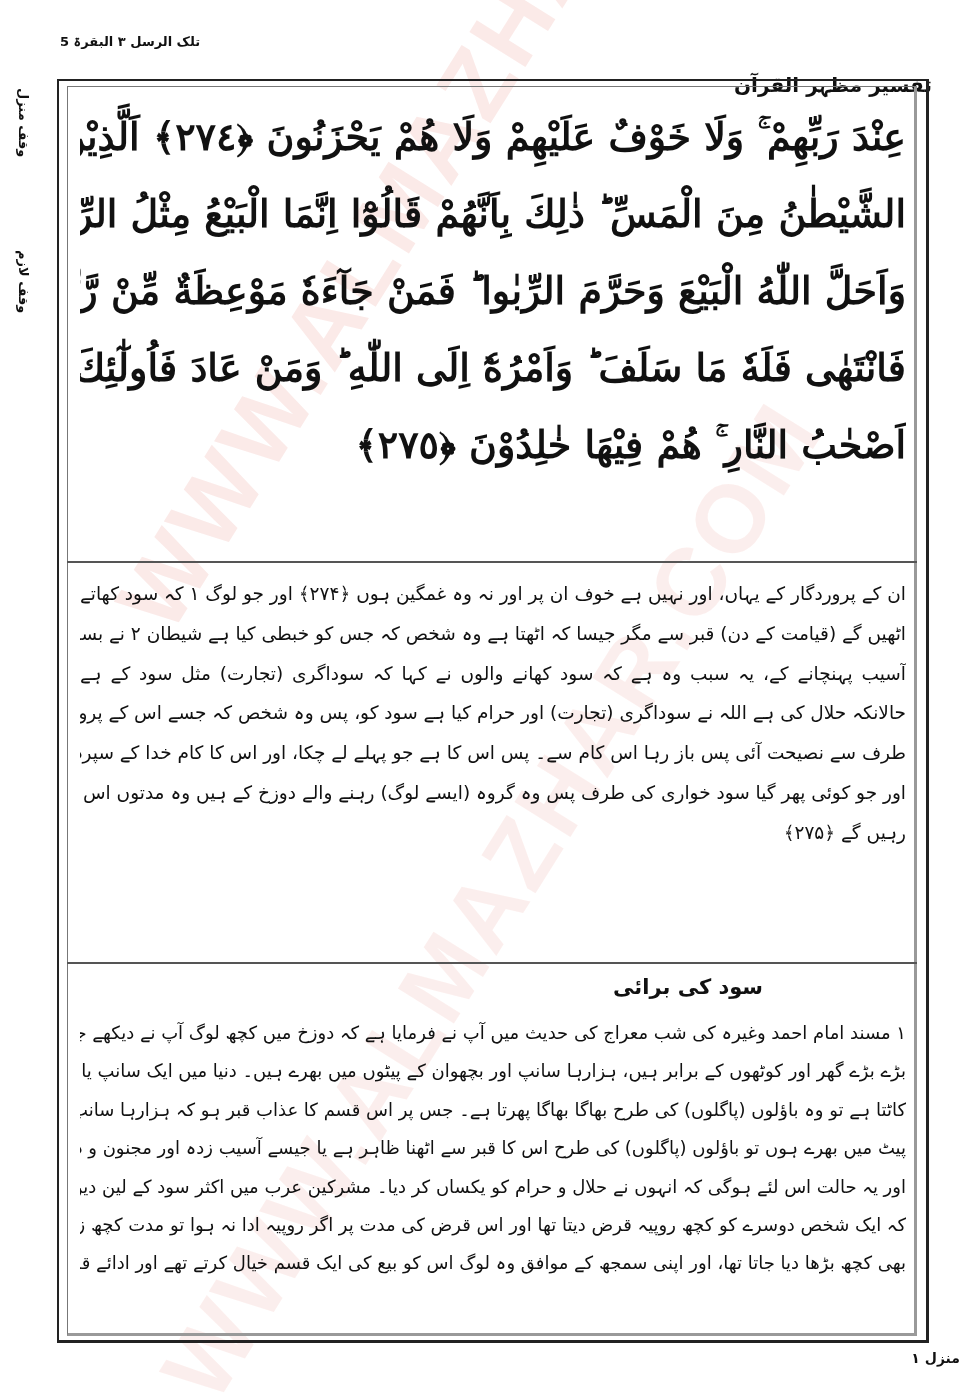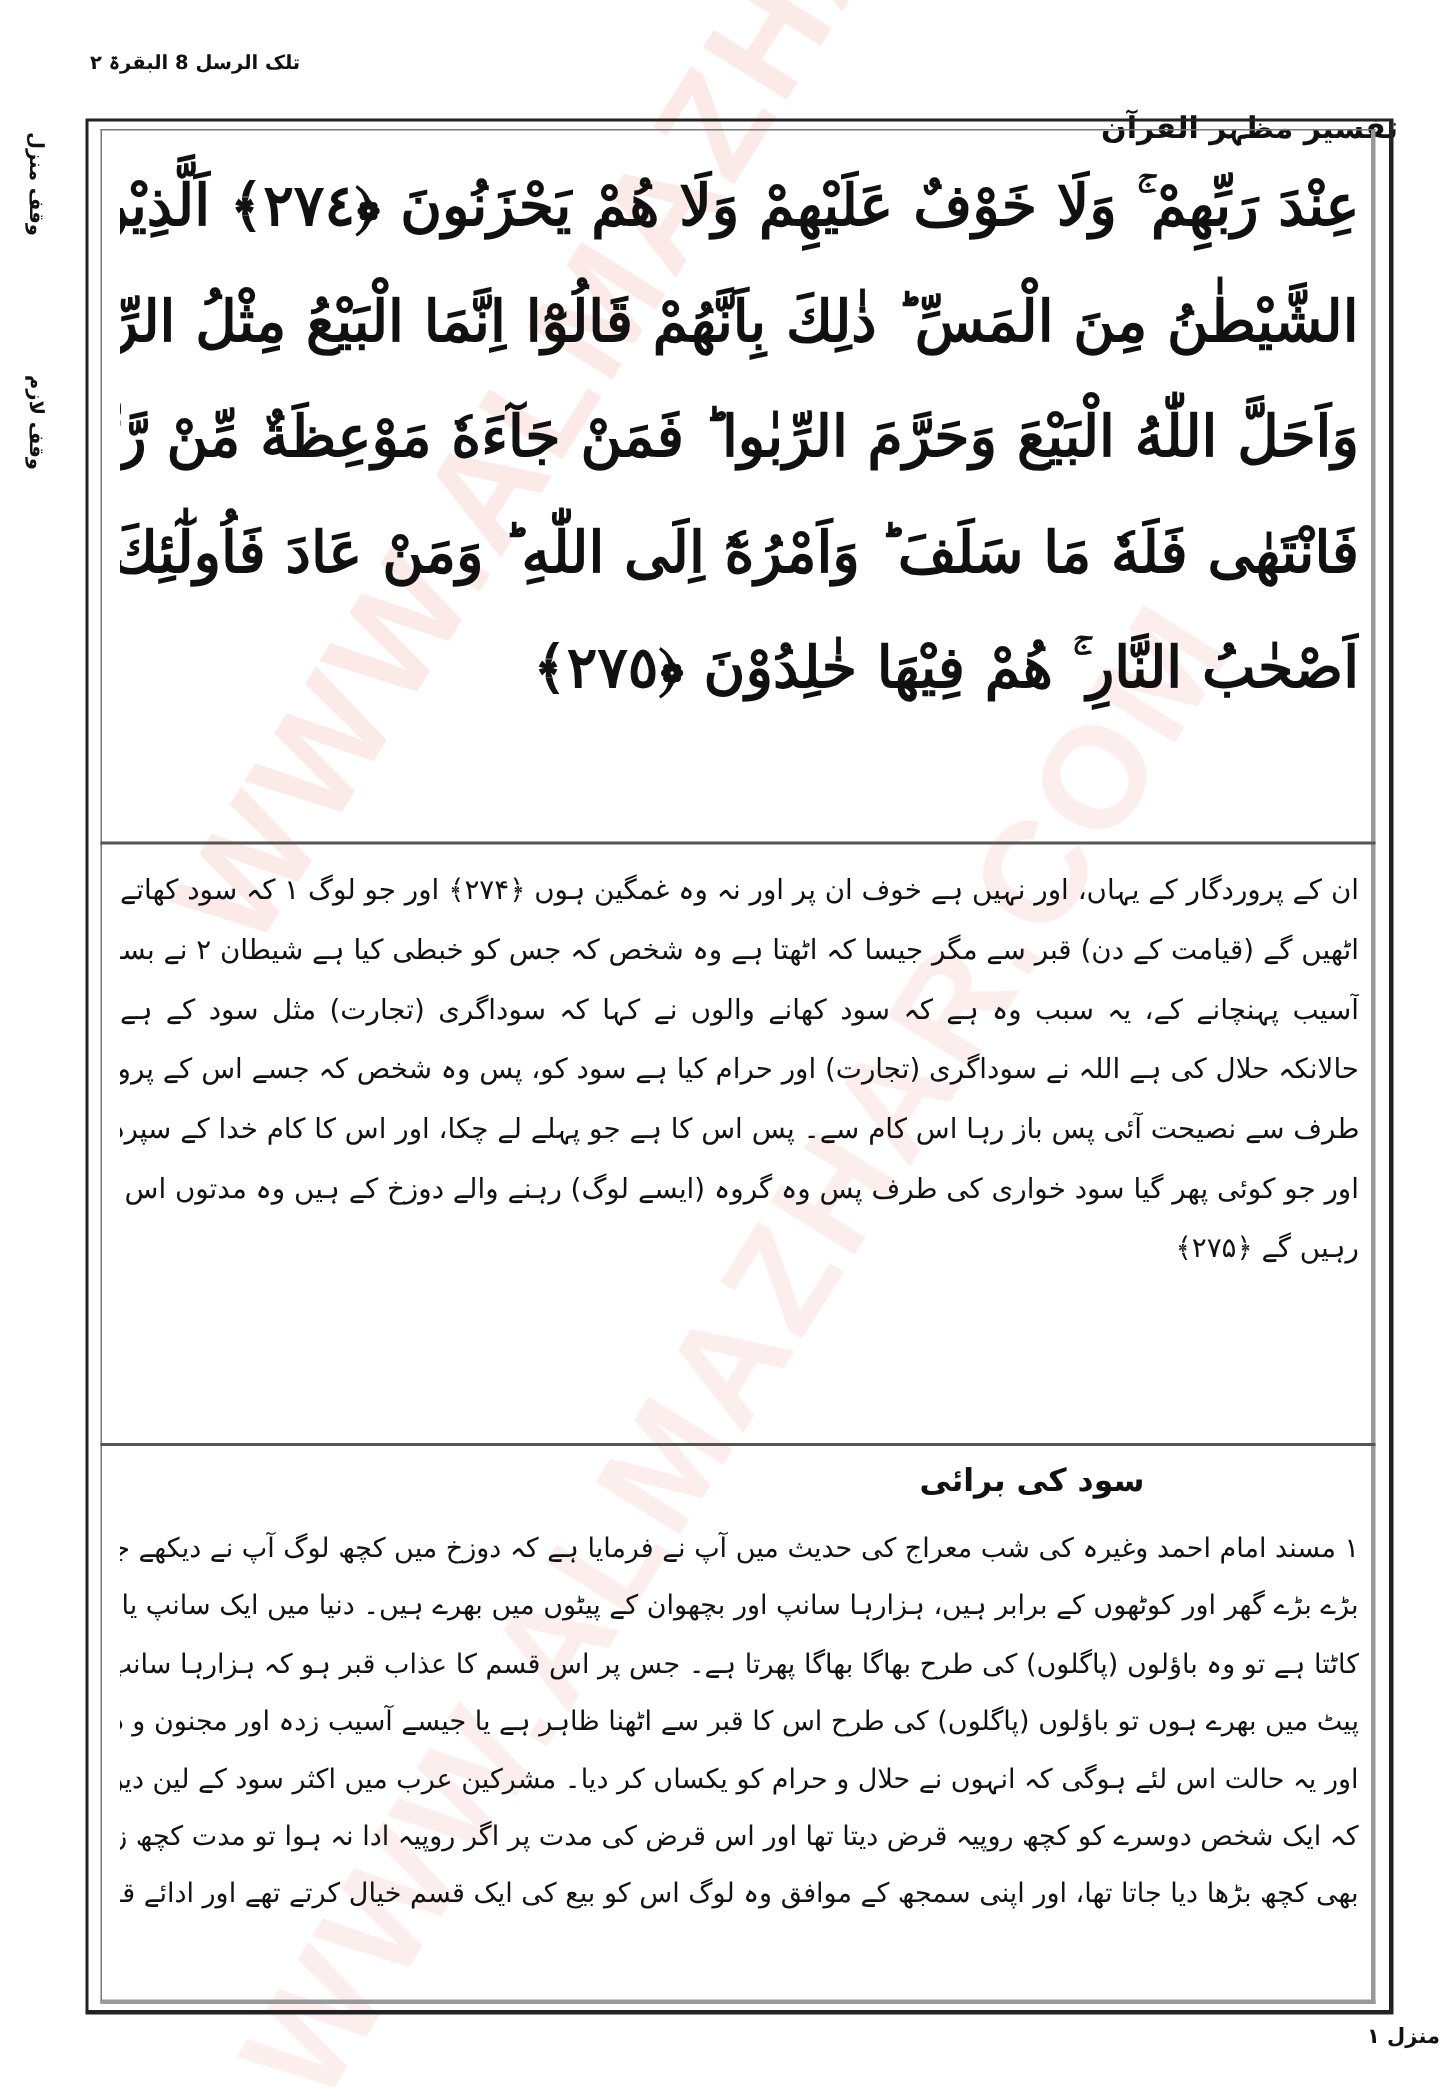--- a/index.html
+++ b/index.html
@@ -83,21 +83,21 @@
   .watermark.w2 { left: 140px; top: 1360px; opacity: 0.13; }
 </style>
 </head>
 <body>
 
 <div class="watermark w1" style="color: rgb(232, 133, 122);">WWW.ALMAZHAR.COM</div>
 <div class="watermark w2" style="color: rgb(232, 133, 122);">WWW.ALMAZHAR.COM</div>
 
 <div class="header">
   <span class="h-right">تفسیر مظہر القرآن</span>
-  <span class="h-left">تلک الرسل 8 البقرۃ ۲</span>
+  <span class="h-left">تلک الرسل ۳ البقرۃ 5</span>
 </div>
 
 <div class="margin-notes">
   <span class="margin-note n1">وقف منزل</span>
   <span class="margin-note n2">وقف لازم</span>
 </div>
 
 <div class="frame-outer"></div>
 <div class="frame-inner"></div>
 <div class="section-divider div1"></div>

